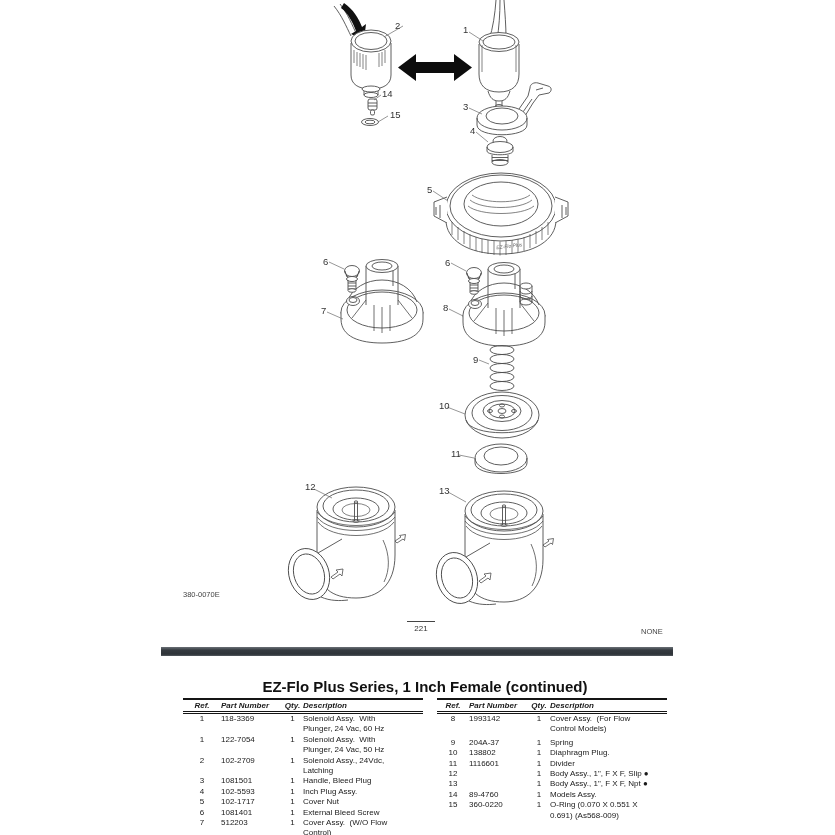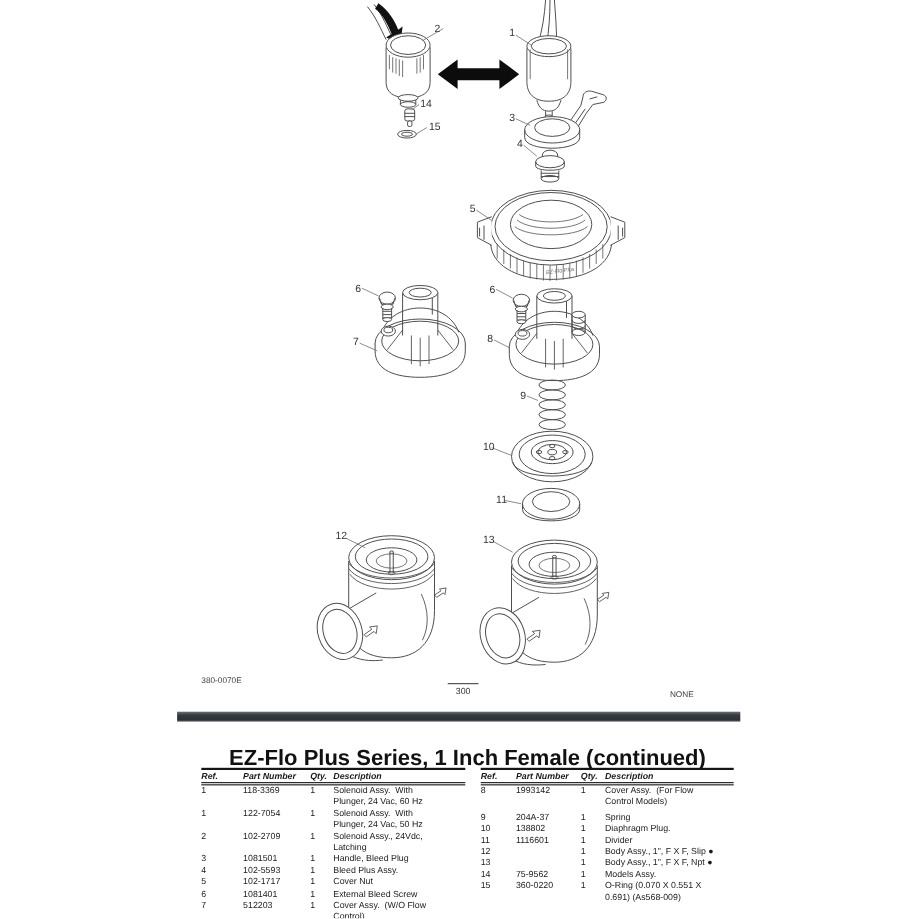--- a/index.html
+++ b/index.html
@@ -5,48 +5,48 @@
   html,body{margin:0;padding:0;background:#ffffff;}
   .page{
     position:relative;width:835px;height:835px;background:#fff;overflow:hidden;
     font-family:"Liberation Sans","DejaVu Sans",sans-serif;color:#1a1a1a;
   }
   svg.diagram{position:absolute;left:0;top:0;}
   .callout-num{font-family:"Liberation Sans",sans-serif;font-size:9.5px;fill:#333;}
   .nut-text{font-family:"Liberation Sans",sans-serif;font-size:5px;font-style:italic;fill:#666;}
 
   
-  .footer-doc{position:absolute;left:183px;top:614px;font-size:7.5px;color:#444;}
+  .footer-doc{position:absolute;left:183px;top:590px;font-size:7.5px;color:#444;}
   .footer-page{position:absolute;left:399px;top:624px;width:44px;text-align:center;font-size:8px;color:#333;}
   .footer-page-line{position:absolute;left:407px;top:621px;width:28px;height:1px;background:#444;}
-  .footer-scale{position:absolute;left:609px;top:627px;font-size:7.5px;color:#444;text-align:right;}
+  .footer-scale{position:absolute;left:641px;top:627px;font-size:7.5px;color:#444;text-align:right;}
 
   .divider-bar{
     position:absolute;left:161px;top:647px;width:512px;height:9px;
     background:linear-gradient(180deg,#6a7076,#353a40 35%,#2e3338 80%,#545a60);
   }
 
   .page-title{
     position:absolute;left:183px;top:678px;width:484px;margin:0;
-    text-align:center;font-size:20px;font-weight:bold;color:#111;
+    text-align:center;font-size:15px;font-weight:bold;color:#111;
   }
 
   .tables{position:absolute;left:183px;top:698px;width:484px;display:flex;}
   .ptable{font-size:8px;line-height:10.4px;color:#1a1a1a;}
   .ptable-left{width:240px;margin-right:14px;}
   .ptable-right{width:230px;}
   .phead{
     display:grid;font-style:italic;font-weight:bold;
     border-top:2px solid #151515;border-bottom:3px double #151515;
     padding:1px 0;line-height:9px;
   }
   .ptable-left .phead,.ptable-left .prow{grid-template-columns:38px 61px 21px auto;}
   .ptable-right .phead,.ptable-right .prow{grid-template-columns:32px 59px 22px auto;}
   .prow{display:grid;}
-  .c-ref,.c-qty{text-align:left;}
+  .c-ref,.c-qty{text-align:center;}
   .c-desc{white-space:pre-wrap;}
   .ptable-right .rows div:nth-of-type(2){margin-top:3px;}
 </style>
 </head>
 <body>
 
 <div class="page">
 
   <svg class="diagram" width="835" height="645" viewBox="0 0 835 645">
     <defs>
@@ -210,21 +210,21 @@
     <text class="callout-num" x="443" y="311">8</text>
     <text class="callout-num" x="473" y="363">9</text>
     <text class="callout-num" x="439" y="409">10</text>
     <text class="callout-num" x="451" y="457">11</text>
     <text class="callout-num" x="305" y="490">12</text>
     <text class="callout-num" x="439" y="494">13</text>
   </svg>
 
   <span class="footer-doc">380-0070E</span>
   <span class="footer-page-line"></span>
-  <span class="footer-page">300</span>
+  <span class="footer-page">221</span>
   <span class="footer-scale">NONE</span>
 
   <div class="divider-bar"></div>
 
   <h1 class="page-title">EZ-Flo Plus Series, 1 Inch Female (continued)</h1>
 
   <div class="tables">
 
     <div class="ptable ptable-left">
       <div class="phead">
@@ -263,21 +263,21 @@
             <span class="c-ref">3</span>
             <span class="c-part">1081501</span>
             <span class="c-qty">1</span>
             <span class="c-desc">Handle, Bleed Plug</span>
           </div>
 
           <div class="prow">
             <span class="c-ref">4</span>
             <span class="c-part">102-5593</span>
             <span class="c-qty">1</span>
-            <span class="c-desc">Bleed Plus Assy.</span>
+            <span class="c-desc">Inch Plug Assy.</span>
           </div>
 
           <div class="prow">
             <span class="c-ref">5</span>
             <span class="c-part">102-1717</span>
             <span class="c-qty">1</span>
             <span class="c-desc">Cover Nut</span>
           </div>
 
           <div class="prow">
@@ -344,21 +344,21 @@
 
           <div class="prow">
             <span class="c-ref">13</span>
             <span class="c-part"></span>
             <span class="c-qty">1</span>
             <span class="c-desc">Body Assy., 1", F X F, Npt ●</span>
           </div>
 
           <div class="prow">
             <span class="c-ref">14</span>
-            <span class="c-part">75-9562</span>
+            <span class="c-part">89-4760</span>
             <span class="c-qty">1</span>
             <span class="c-desc">Models Assy.</span>
           </div>
 
           <div class="prow">
             <span class="c-ref">15</span>
             <span class="c-part">360-0220</span>
             <span class="c-qty">1</span>
             <span class="c-desc">O-Ring (0.070 X 0.551 X
 0.691) (As568-009)</span>

